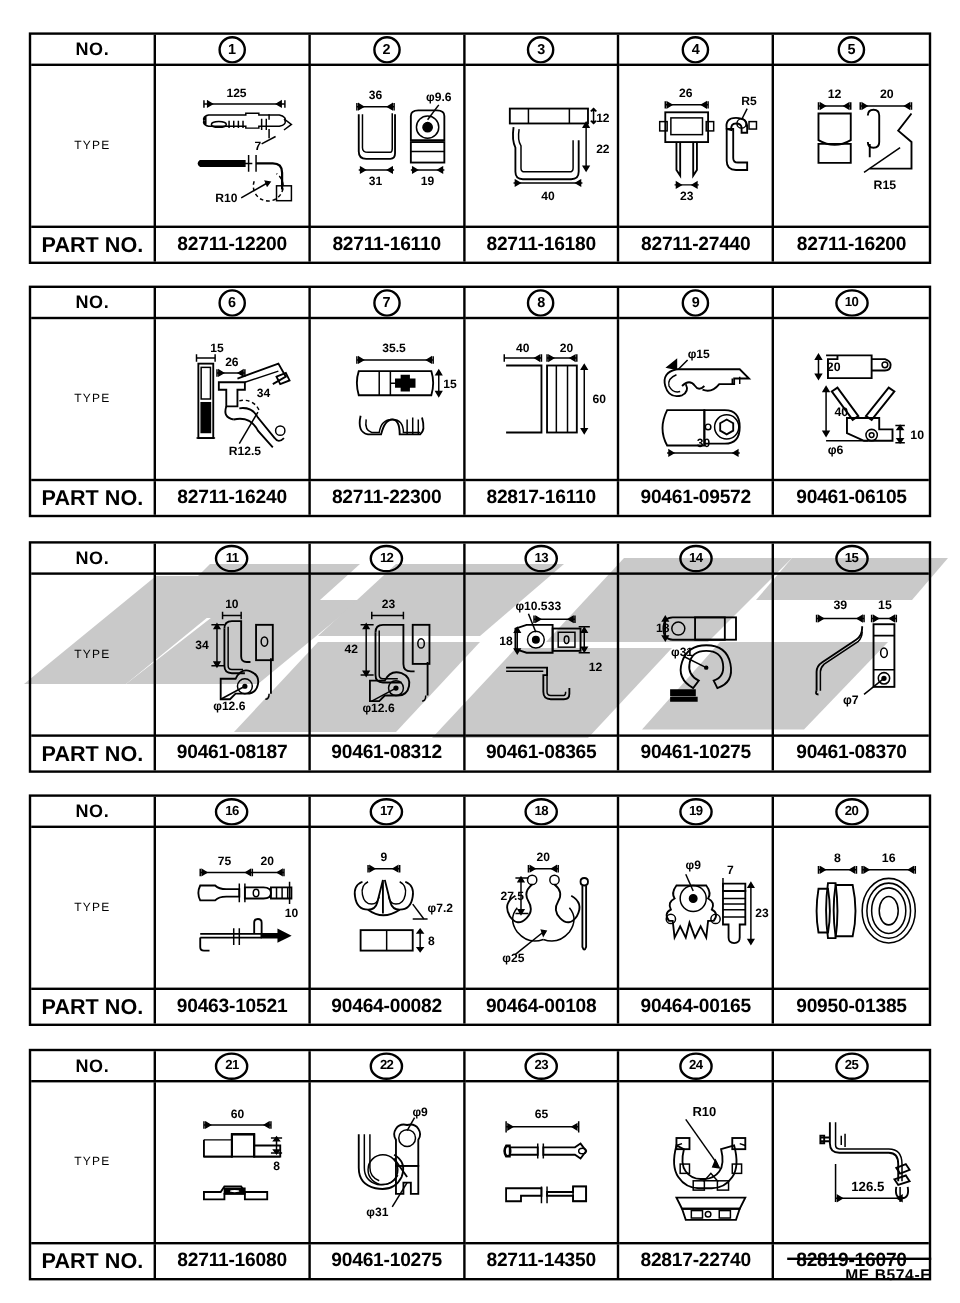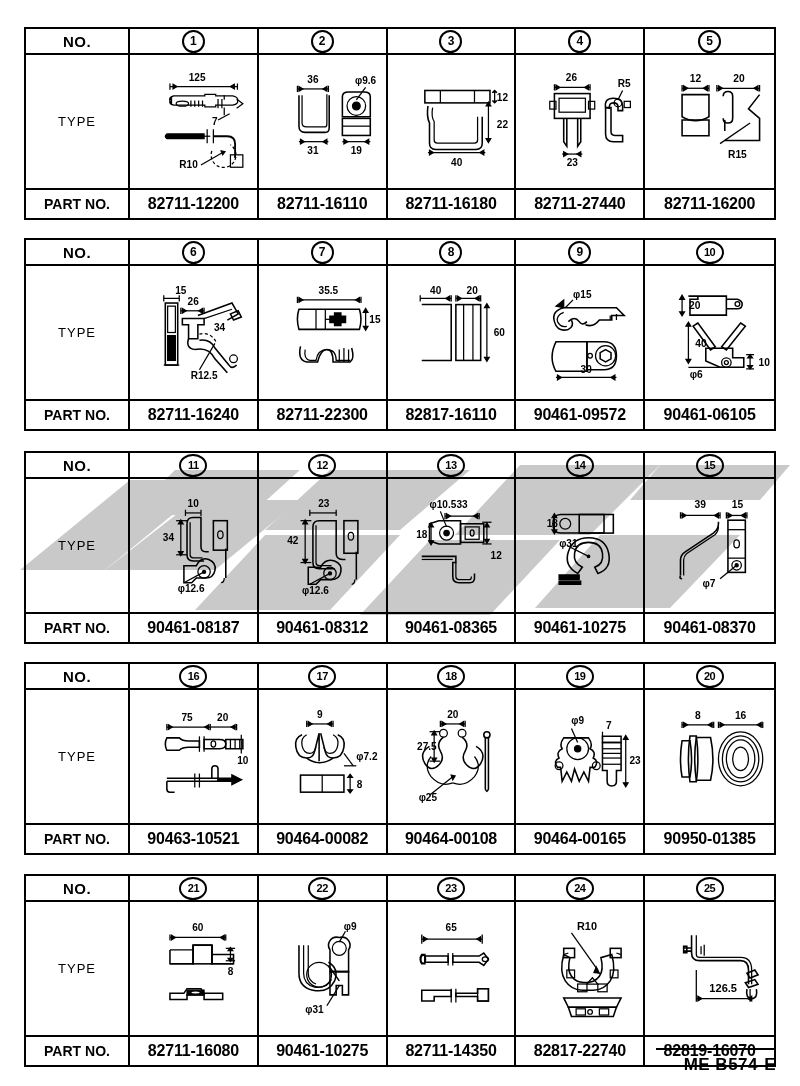--- a/index.html
+++ b/index.html
@@ -81,47 +81,47 @@
     border:2px solid #000;
     border-radius:50%;
     display:flex;align-items:center;justify-content:center;
     line-height:1;
   }
   .hdr-num span{font-size:12px;font-weight:bold;}
   .hdr-num.wide{width:24px;}
   .hdr-num.wide span{font-size:11px;letter-spacing:-0.5px;}
 
   .type-label{
-    font-size:13px;
+    font-size:10px;
     font-weight:normal;
     letter-spacing:1px;
   }
   .part-label{
-    font-size:14px;
+    font-size:18px;
     font-weight:bold;
     letter-spacing:0px;
   }
   .part-no{
     font-size:16px;
     font-weight:bold;
     letter-spacing:-0.2px;
   }
 
   .drawing{
     position:absolute;
     left:0;top:0;right:0;bottom:0;margin-left:26px;
   }
   .drawing svg{width:100%;height:100%;display:block;}
 
   
   #footer{
     position:absolute;
     right:24px;
     top:1055px;
-    font-size:17px;
+    font-size:13px;
     font-weight:bold;
     letter-spacing:0.5px;
     color:#000;
     z-index:3;
   }
   #footerline{
     position:absolute;
     right:24px;top:1048px;
     width:120px;height:2px;
     background:#000;

